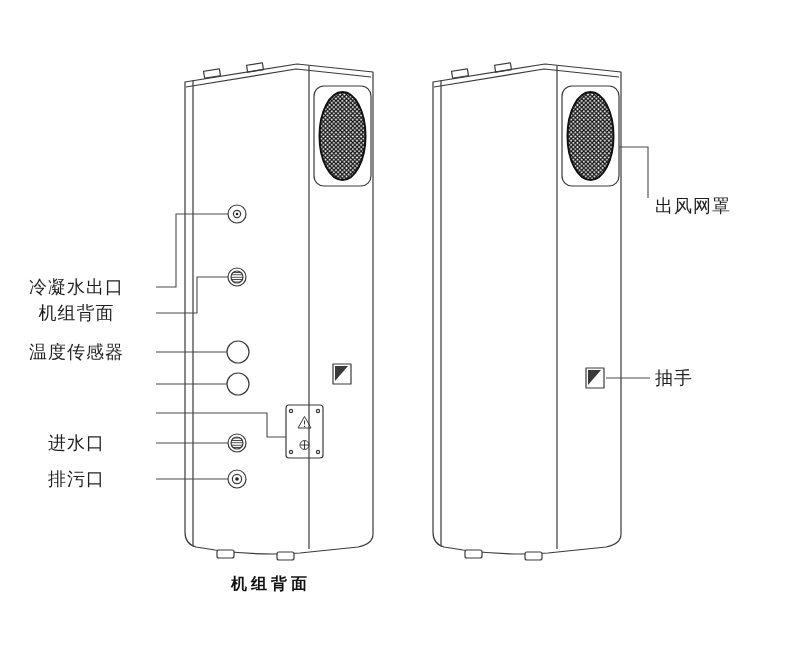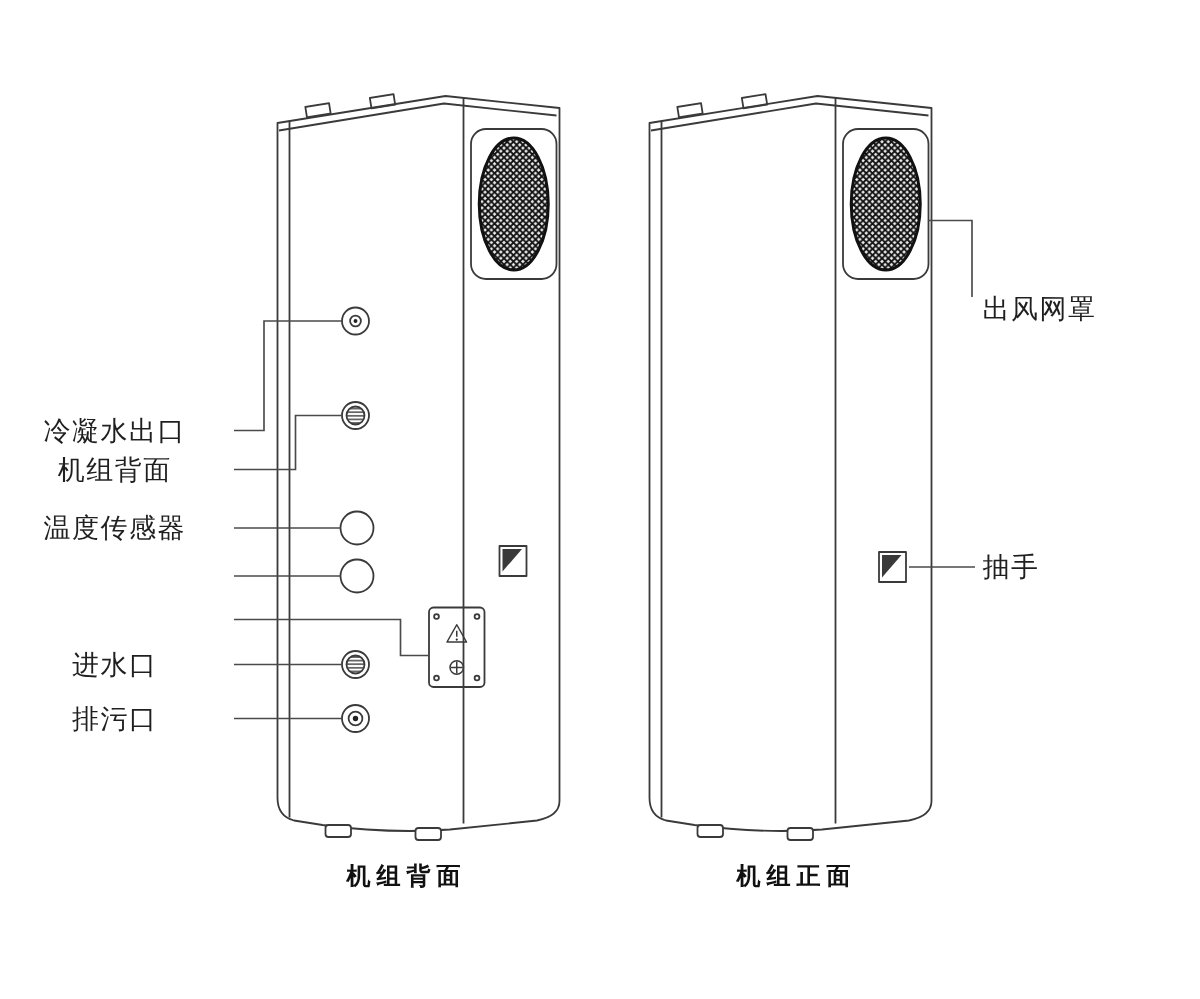--- a/index.html
+++ b/index.html
@@ -148,15 +148,14 @@
   <div class="lbl lbl-left" style="top:277px">冷凝水出口</div>
   <div class="lbl lbl-left" style="top:303px">机组背面</div>
   <div class="lbl lbl-left" style="top:342px">温度传感器</div>
   <div class="lbl lbl-left" style="top:469px">排污口</div>
   <div class="lbl lbl-left" style="top:433px">进水口</div>
 
   <div class="lbl lbl-right" style="top:196px">出风网罩</div>
   <div class="lbl lbl-right" style="top:368px">抽手</div>
 
   <div class="caption" style="left:191px;top:574px">机组背面</div>
-  <div class="caption" style="left:451px;top:574px">机组正面</div>
 
 </div>
 
 </body></html>

